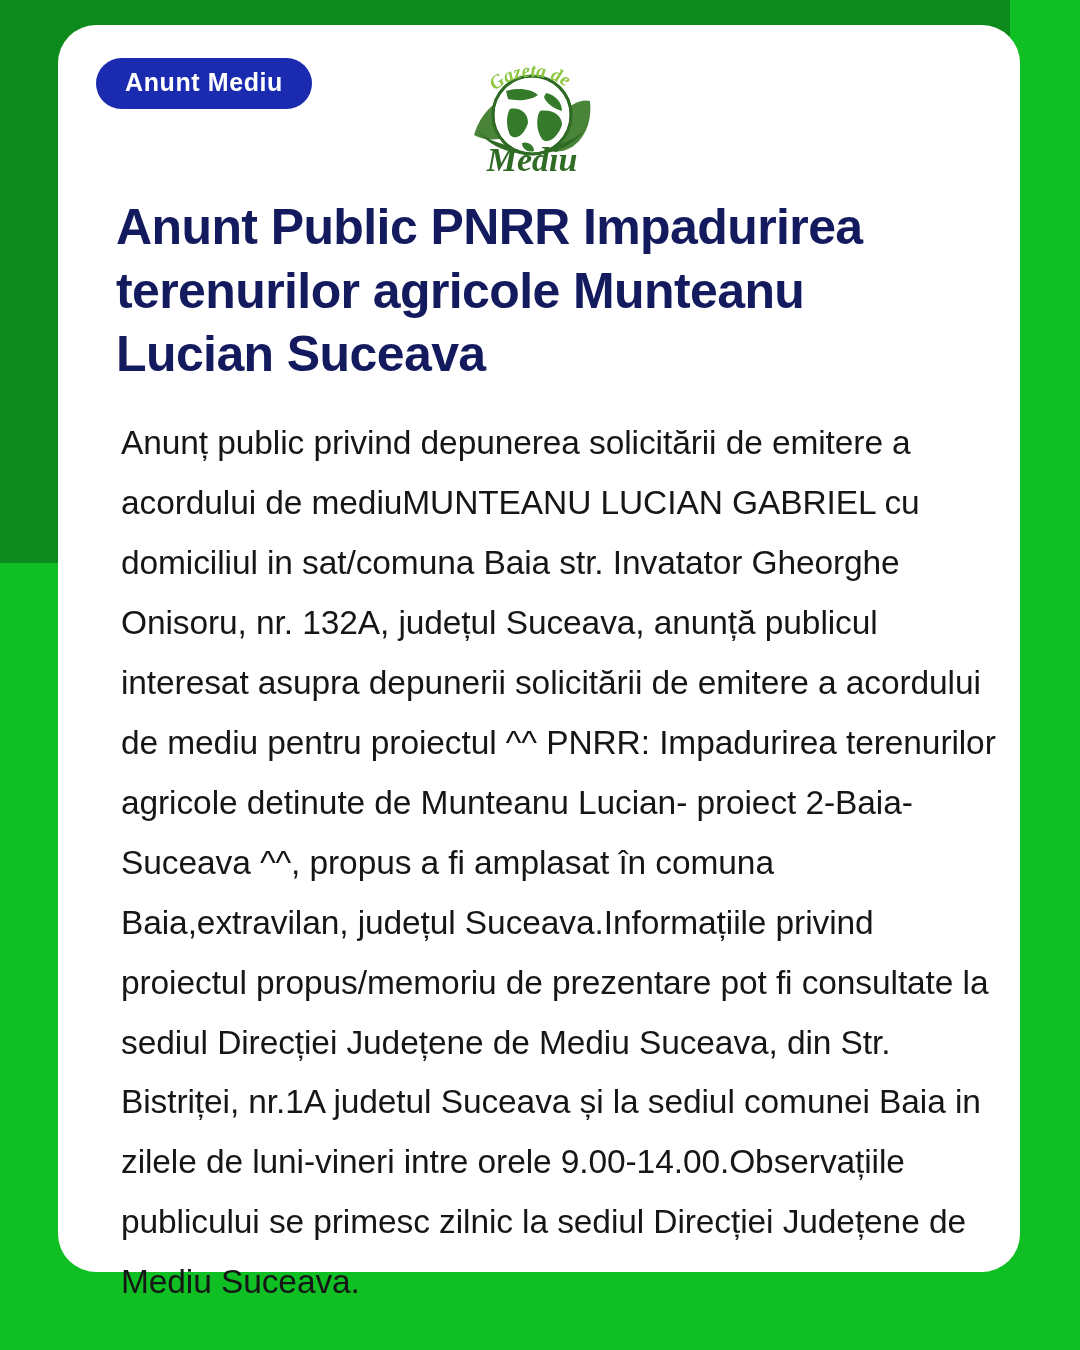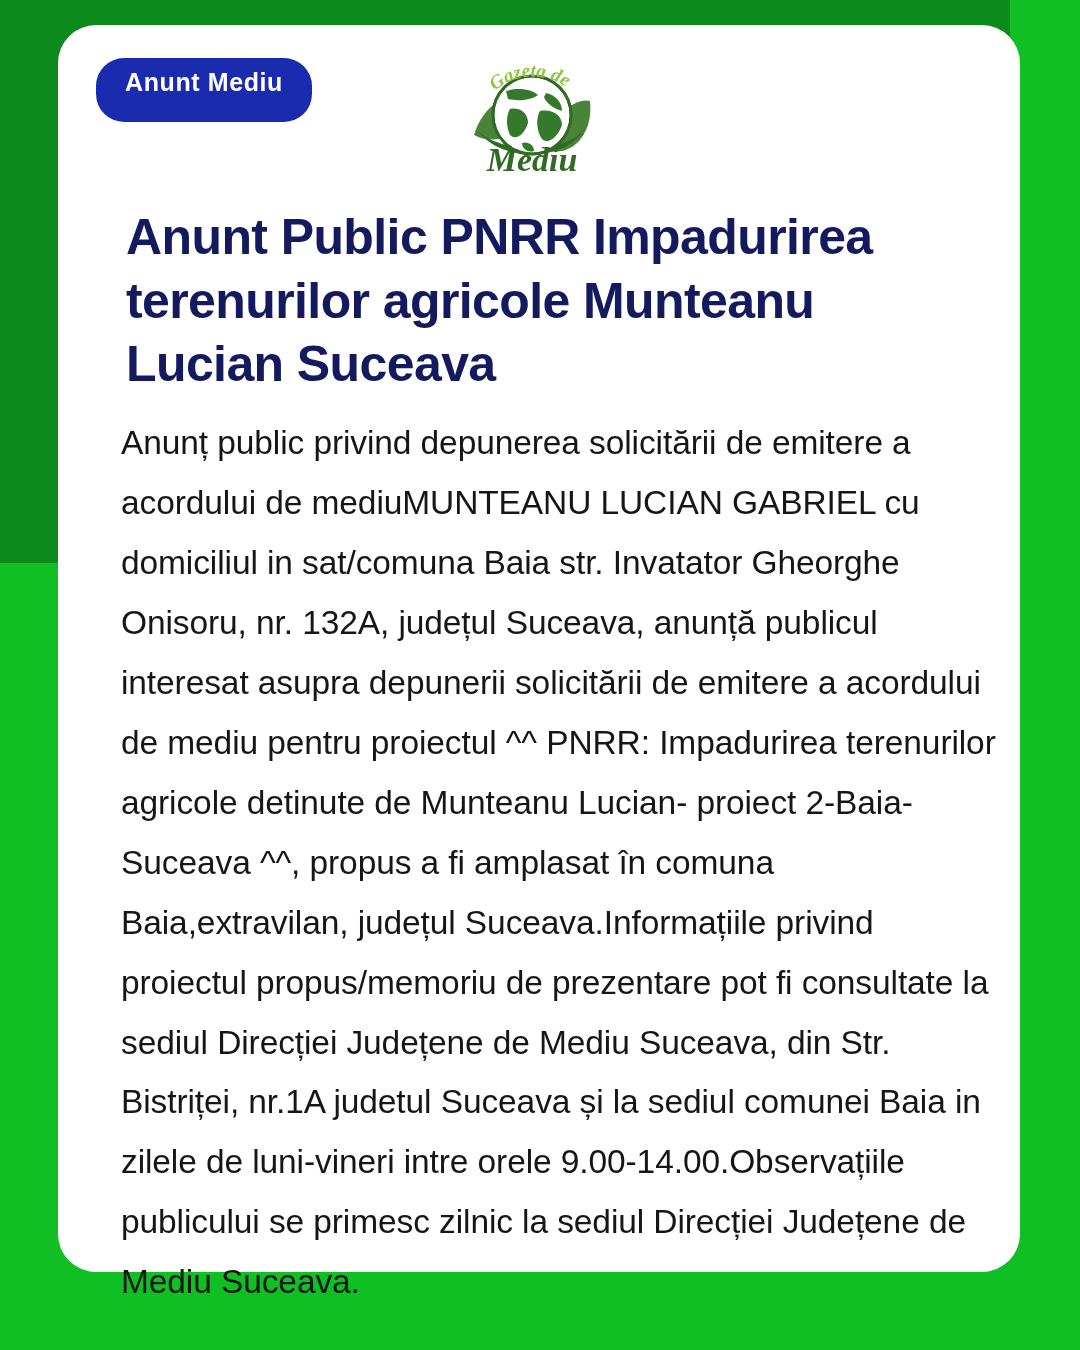--- a/index.html
+++ b/index.html
@@ -60,21 +60,21 @@
     width: 962px;
     height: 160px;
   }
   .badge {
     position: absolute;
     left: 38px;
     top: 33px;
     background: #1b2bb0;
     color: #ffffff;
     border-radius: 28px;
-    padding: 12px 29px 27px 29px;
+    padding: 12px 29px 14px 29px;
     font-size: 25px;
     font-weight: 700;
     letter-spacing: 0.6px;
     line-height: 1;
     white-space: nowrap;
   }
 
   
   .logo {
     position: absolute;
@@ -89,21 +89,21 @@
   .title {
     position: absolute;
     left: 52px;
     top: 165px;
     width: 800px;
     color: #141a5e;
     font-size: 50px;
     line-height: 1.27;
     font-weight: 800;
     letter-spacing: -0.6px;
-    margin: 16px;
+    margin: 6px;
   }
 
   
   .body-text {
     position: absolute;
     left: 52px;
     top: 377px;
     width: 880px;
     color: #161616;
     font-size: 33.5px;

